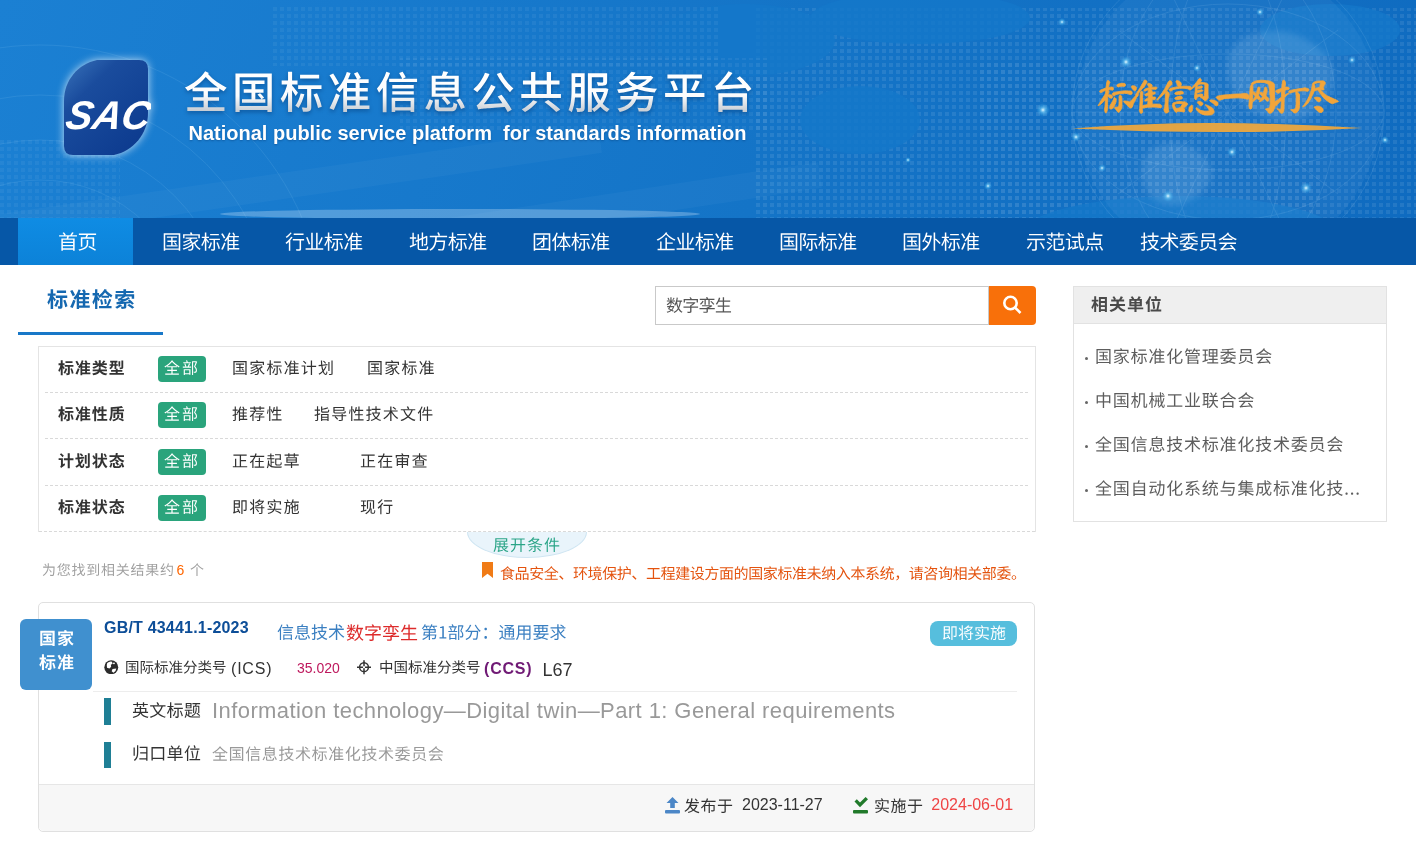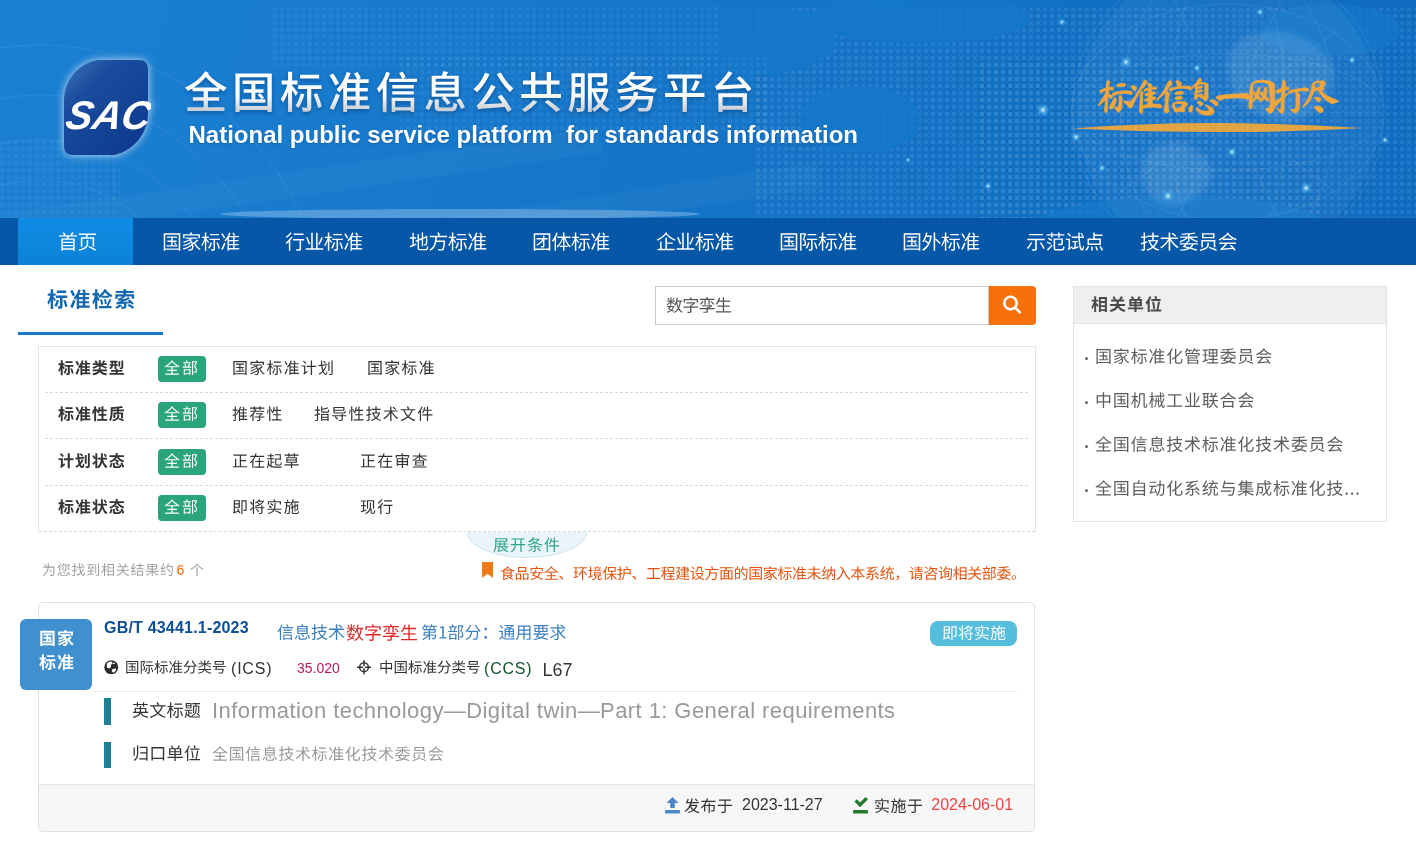--- a/index.html
+++ b/index.html
@@ -277,21 +277,21 @@
       <use href="#q5" x="4405"></use>
       <use href="#q6" x="5506"></use>
       <use href="#q7" x="6607"></use>
       <use href="#q8" x="7708"></use>
       <use href="#q9" x="8809"></use>
       <use href="#q10" x="9910"></use>
       <use href="#q11" x="11011"></use>
       <use href="#q12" x="12113"></use>
     </g>
   </svg>
-<div class="abs" style="left:188.5px;top:123px;font-size:24px;line-height:1;color:#fff;font-weight:bold;text-shadow:0 1px 2px rgba(0,40,90,.35);white-space:pre">National public service platform&nbsp; for standards information</div>
+<div class="abs" style="left:188.5px;top:123px;font-size:20px;line-height:1;color:#fff;font-weight:bold;text-shadow:0 1px 2px rgba(0,40,90,.35);white-space:pre">National public service platform&nbsp; for standards information</div>
 <svg style="position:absolute;left:1095.5px;top:77px;overflow:visible;" width="236" height="42">
     <g fill="#f2a53a" stroke="#f2a53a" stroke-width="22" stroke-linejoin="round" transform="translate(0,33.5) scale(0.039000,-0.039000)">
       <use href="#q13" x="0"></use>
       <use href="#q14" x="751"></use>
       <use href="#q15" x="1503"></use>
       <use href="#q16" x="2254"></use>
       <use href="#q17" x="3005"></use>
       <use href="#q18" x="3756"></use>
       <use href="#q19" x="4508"></use>
       <use href="#q20" x="5259"></use>
@@ -688,21 +688,21 @@
     <g fill="#333" transform="translate(0,12.5) scale(0.014500,-0.014500)">
       <use href="#q135" x="0"></use>
       <use href="#q23" x="1000"></use>
       <use href="#q25" x="2000"></use>
       <use href="#q26" x="3000"></use>
       <use href="#q127" x="4000"></use>
       <use href="#q133" x="5000"></use>
       <use href="#q134" x="6000"></use>
     </g>
   </svg>
-<div class="abs" style="left:484px;top:660.7px;font-size:16px;line-height:1;color:#14532d;font-weight:normal;letter-spacing:0.8px;white-space:pre">(CCS)</div>
+<div class="abs" style="left:484px;top:660.7px;font-size:16px;line-height:1;color:#701a75;font-weight:bold;letter-spacing:0.8px;white-space:pre">(CCS)</div>
 <div class="abs" style="left:542.4px;top:661.1px;font-size:18px;line-height:1;color:#333;font-weight:normal;white-space:pre">L67</div>
 <div class="abs" style="left:93px;top:690.7px;width:924px;height:0px;border-top:1px solid #ededed;"></div>
 <div class="abs" style="left:103.5px;top:698px;width:7px;height:26.5px;background:#1f7f95;"></div>
 <svg style="position:absolute;left:131.5px;top:701.5px;overflow:visible;" width="71" height="18">
     <g fill="#333" transform="translate(0,14.6) scale(0.017000,-0.017000)">
       <use href="#q136" x="0"></use>
       <use href="#q66" x="1018"></use>
       <use href="#q25" x="2035"></use>
       <use href="#q137" x="3053"></use>
     </g>

